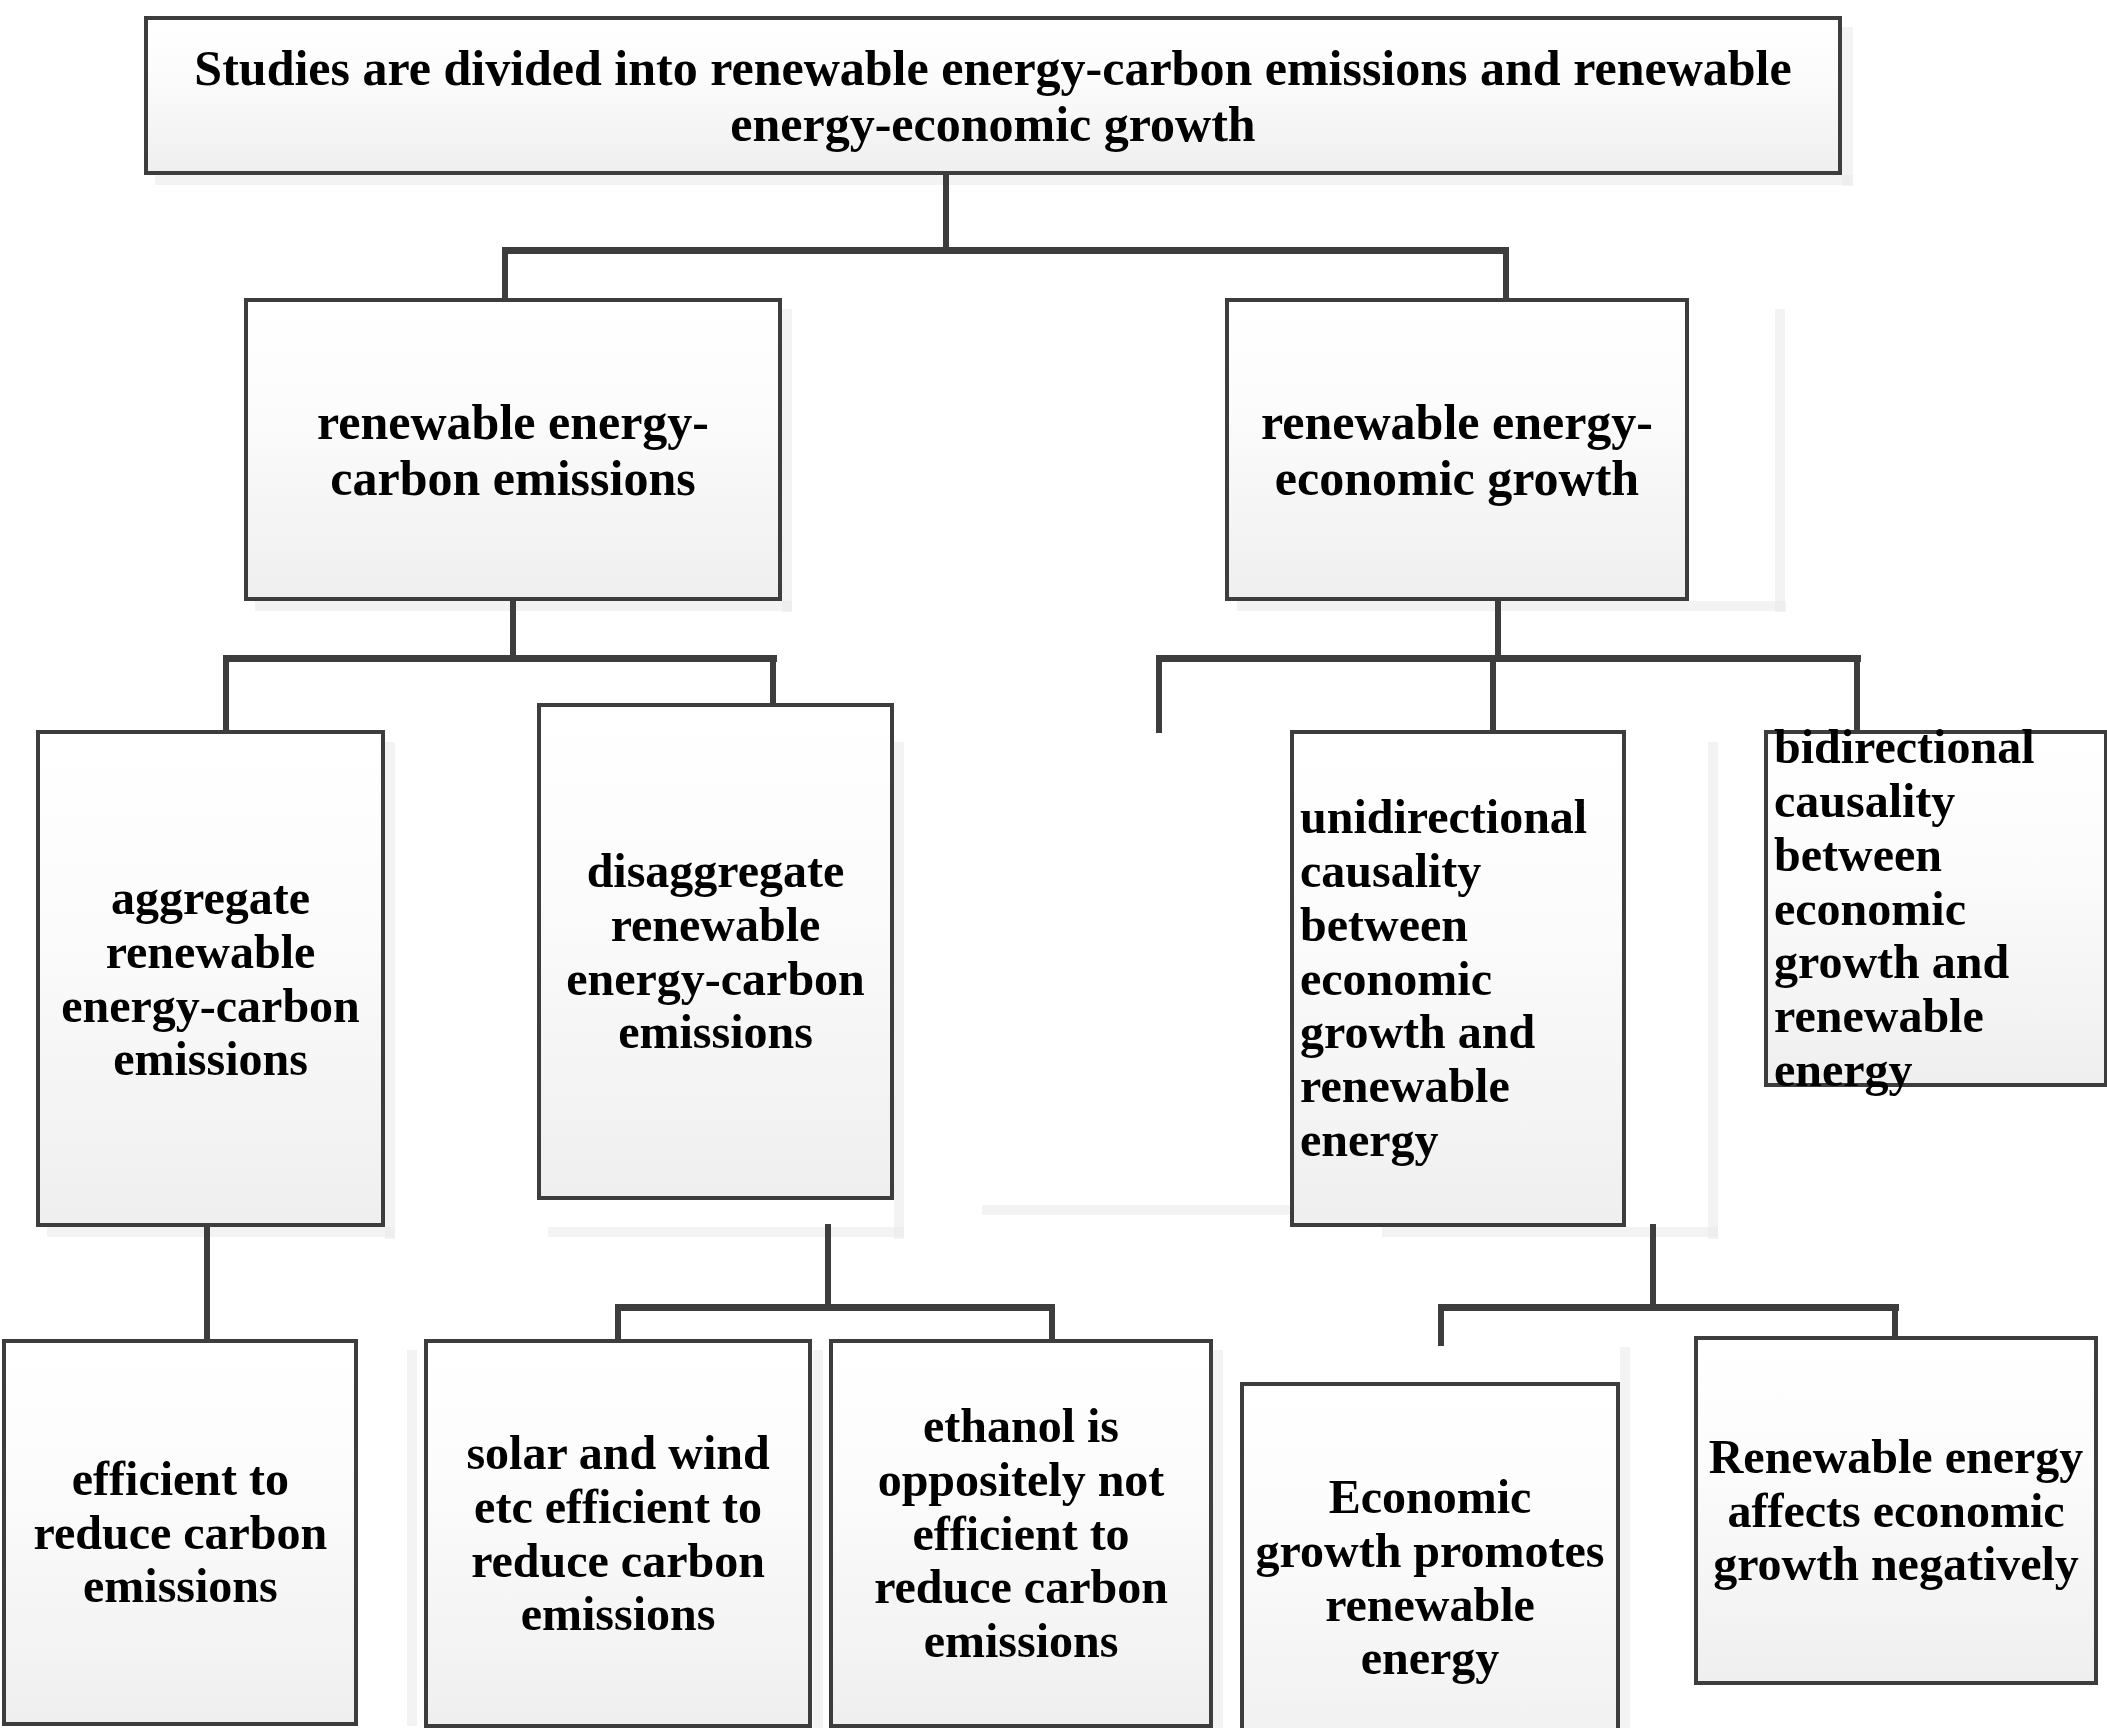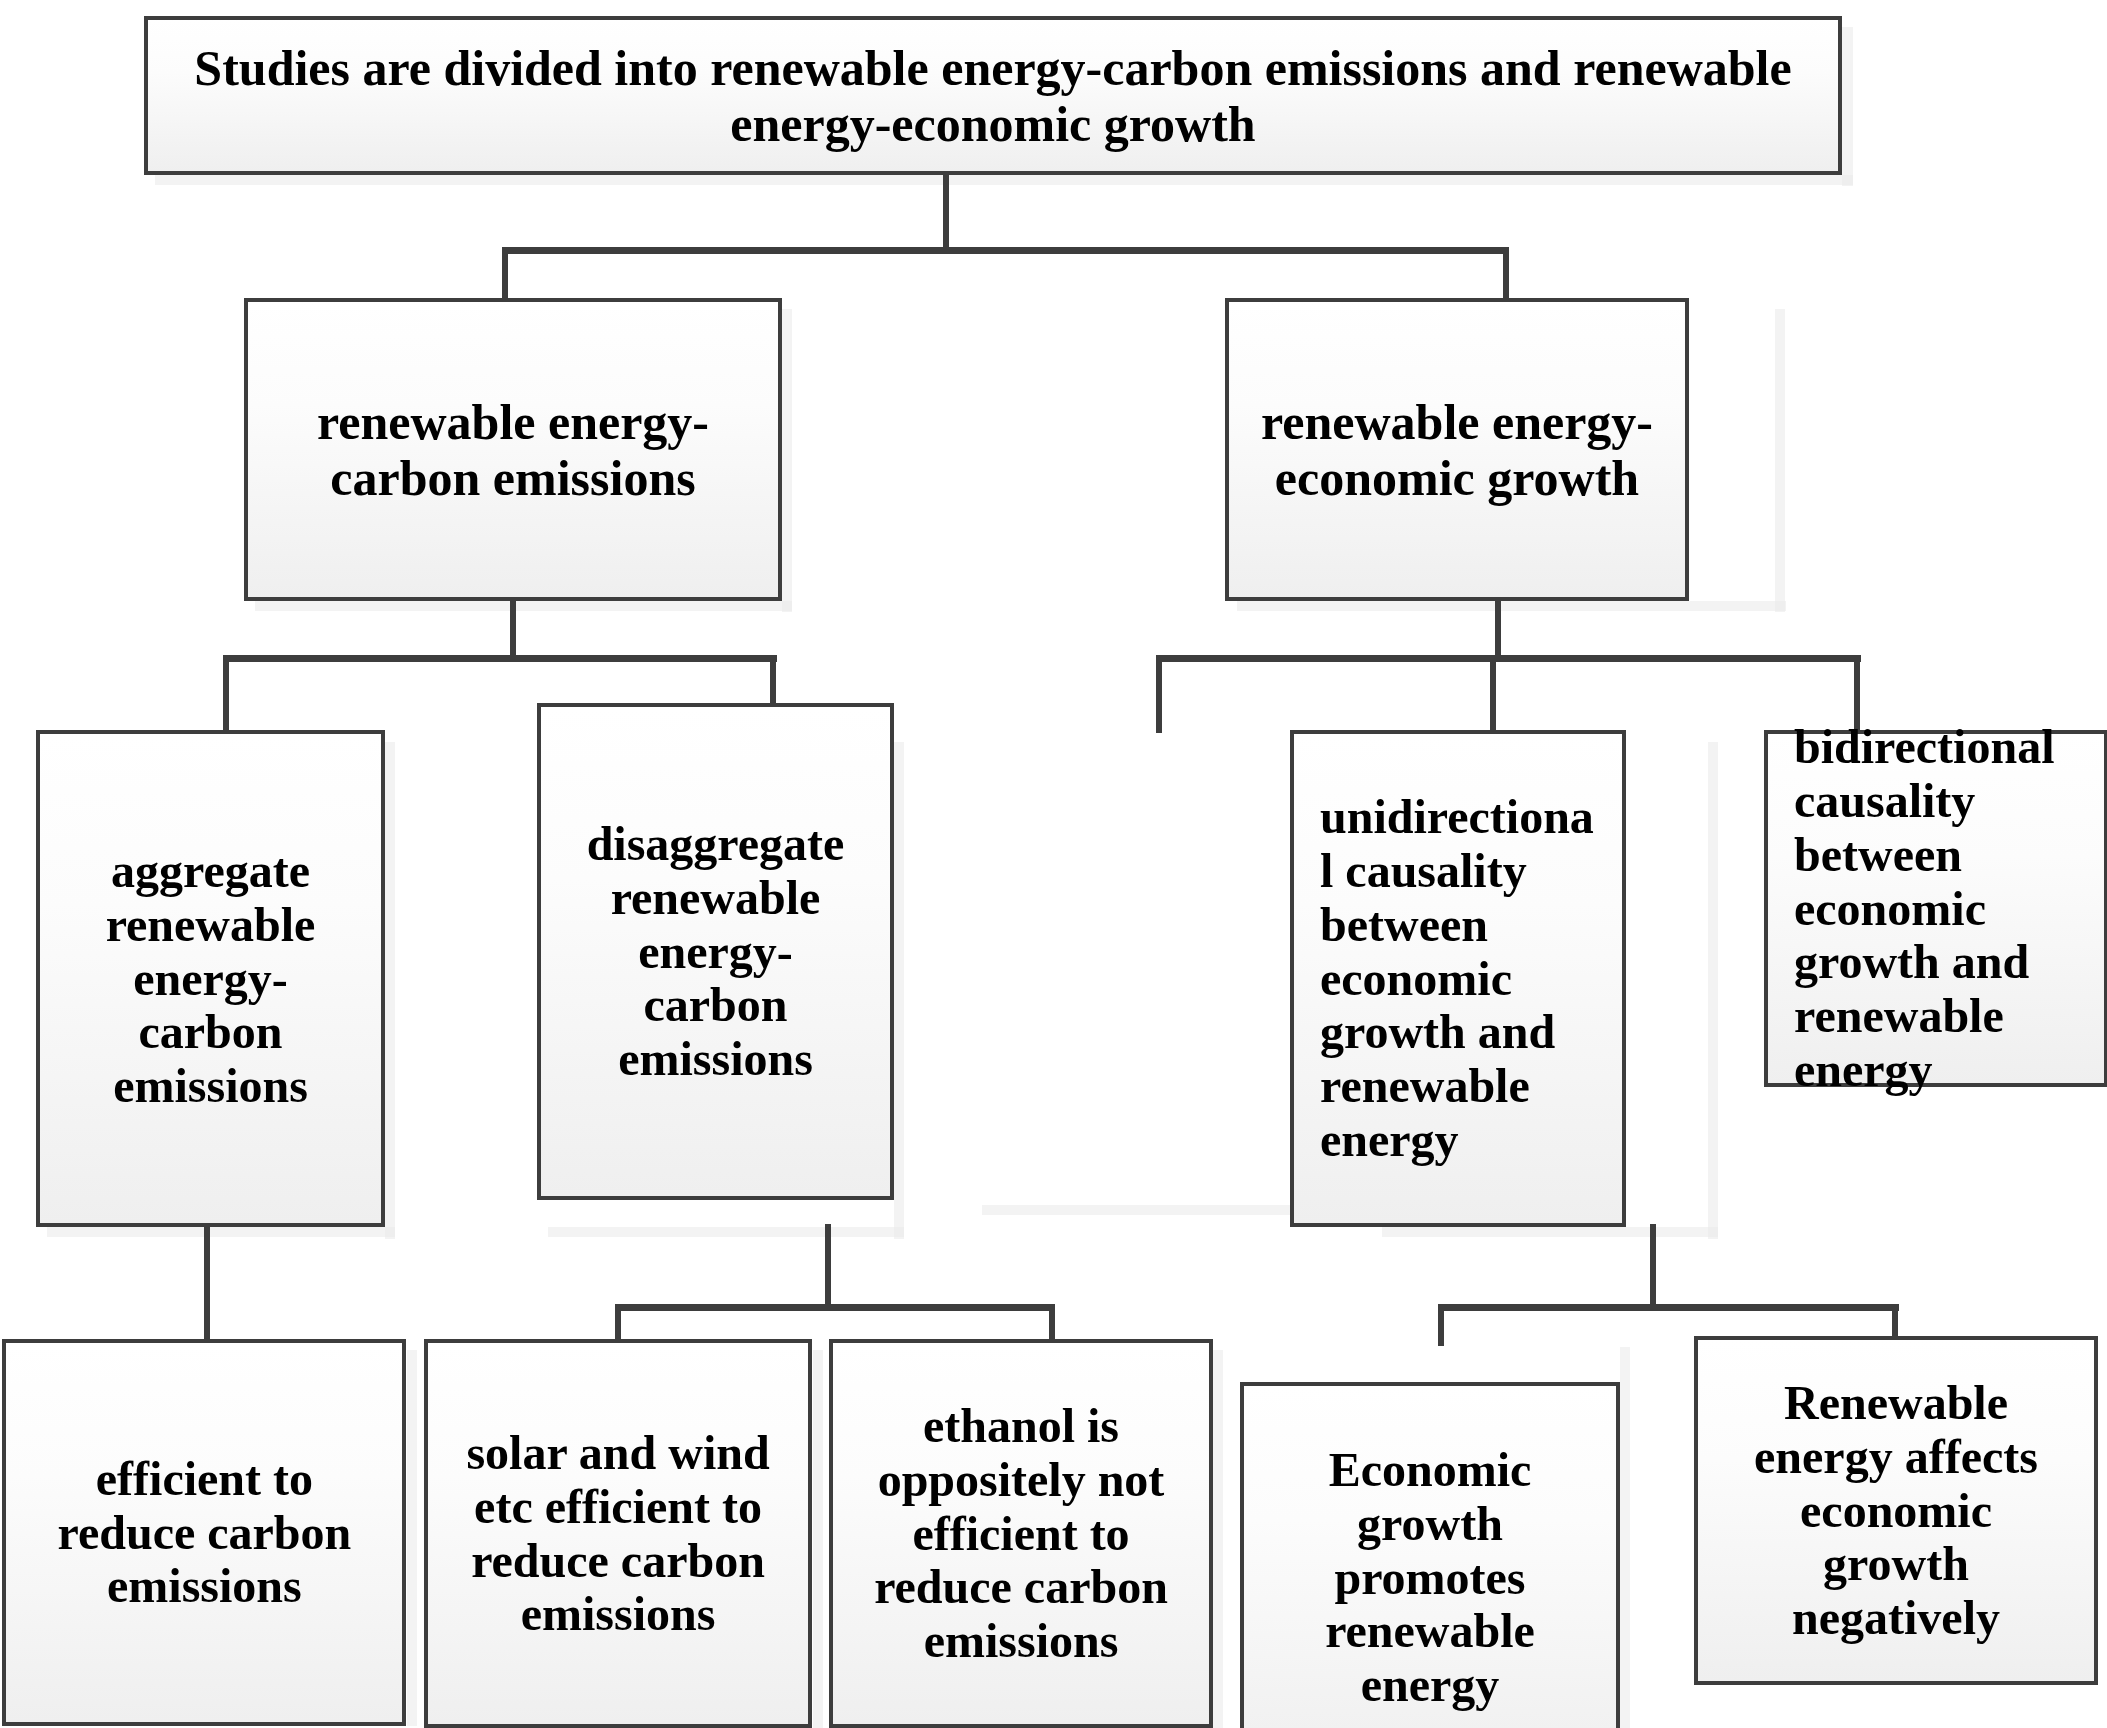--- a/index.html
+++ b/index.html
@@ -20,21 +20,21 @@
     align-items:center;
     justify-content:center;
     color:#000000;
     font-weight:700;
     line-height:1.12;
     z-index:3;
   }
   .node .txt{
     display:block;
     width:100%;
-    padding:0 26px;
+    padding:0 6px;
     box-sizing:border-box;
     overflow-wrap:break-word;
     word-break:break-word;
   }
   .center .txt{text-align:center;}
   .left .txt{text-align:left;}
   .shadow{
     position:absolute;
     background:#e9e9e9;
     opacity:.55;
@@ -57,21 +57,21 @@
   #n-re-growth{left:1225px;top:298px;width:464px;height:303px;font-size:50px;}
 
   
   #n-aggregate{left:36px;top:730px;width:349px;height:497px;font-size:48px;}
   #n-disaggregate{left:537px;top:703px;width:357px;height:497px;font-size:48px;}
   #n-no-causality{left:971px;top:730px;width:359px;height:474px;font-size:48px;}
   #n-unidirectional{left:1290px;top:730px;width:336px;height:497px;font-size:48px;}
   #n-bidirectional{left:1764px;top:730px;width:344px;height:357px;font-size:48px;}
 
   
-  #n-efficient{left:2.4px;top:1339px;width:404px;height:387px;font-size:48px;}
+  #n-efficient{left:2.4px;top:1339px;width:356px;height:387px;font-size:48px;}
   #n-solar{left:424px;top:1339px;width:388px;height:389px;font-size:48px;}
   #n-ethanol{left:829px;top:1339px;width:384px;height:389px;font-size:48px;}
   #n-eco-promotes{left:1240px;top:1336px;width:380px;height:391px;font-size:48px;margin-top:46px;}
   #n-re-negative{left:1694px;top:1336px;width:404px;height:349px;font-size:48px;}
 </style>
 </head>
 <body>
 
 <div id="stage">
 

